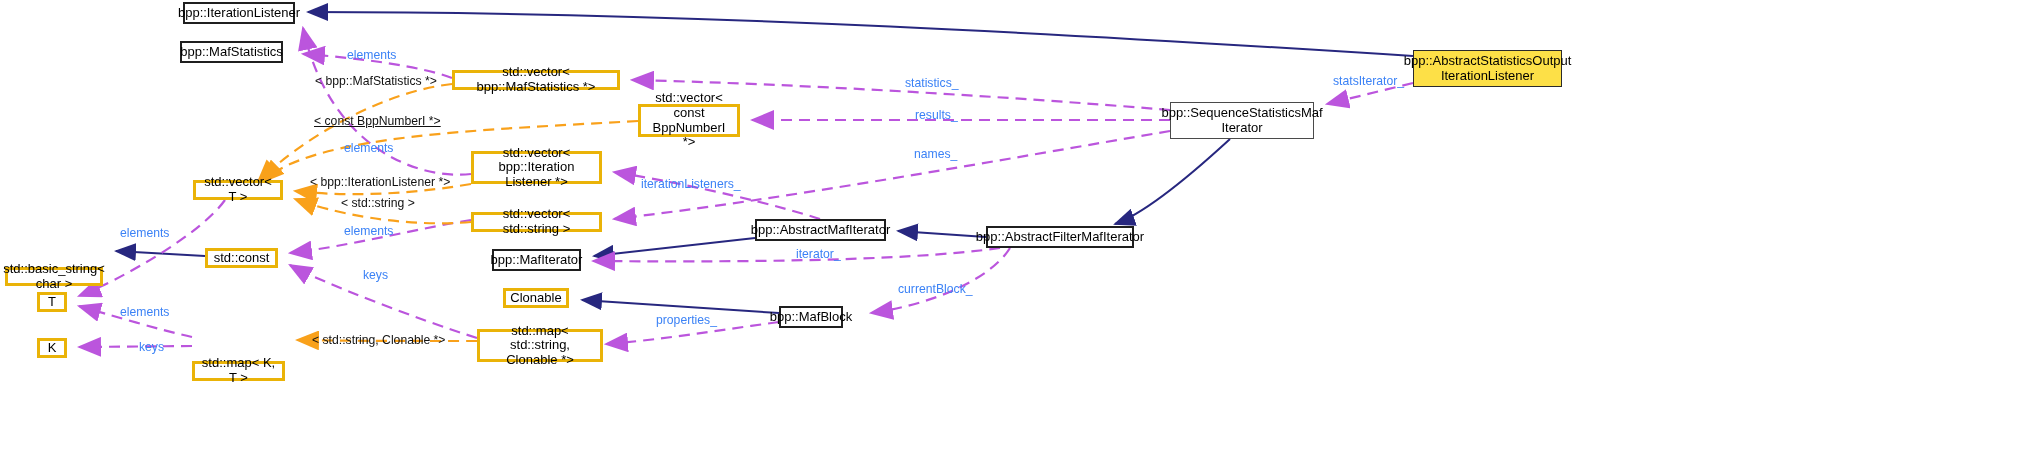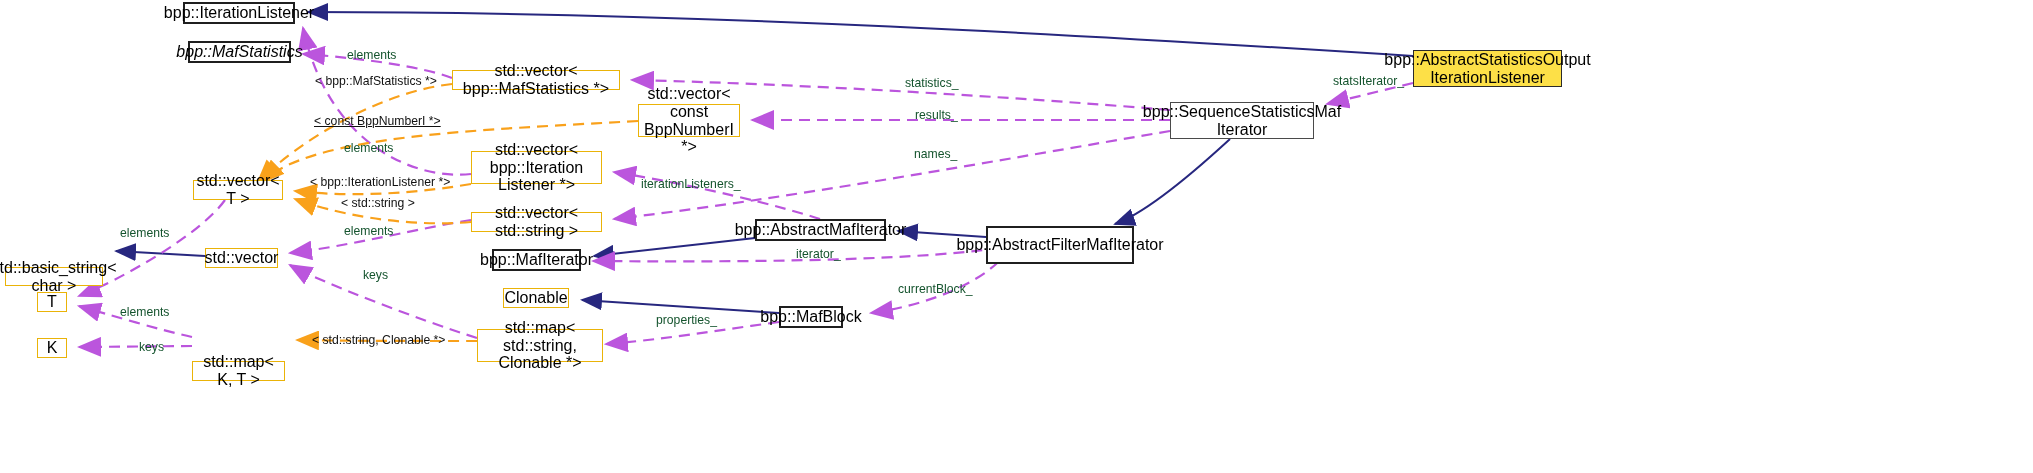--- a/index.html
+++ b/index.html
@@ -1,27 +1,27 @@
 <!DOCTYPE html>
 <html><head>
 <meta charset="utf-8">
 <style>
   html,body{margin:0;padding:0;background:#ffffff;}
   #stage{position:relative;width:2033px;height:473px;background:#ffffff;
          font-family:"Liberation Sans","DejaVu Sans",sans-serif;overflow:hidden;}
   #edges{position:absolute;left:0;top:0;width:2033px;height:473px;}
   .node{position:absolute;box-sizing:border-box;display:flex;align-items:center;
         justify-content:center;text-align:center;line-height:1.12;
-        font-size:16px;color:#000000;background:#ffffff;}
+        font-size:13px;color:#000000;background:#ffffff;}
   .node span{display:block;padding:0 4px;}
-  .n-plain{border:1px solid #eab308;}
+  .n-plain{border:3px solid #eab308;}
   .n-bold{border:2px solid #1f1f1f;}
   .n-mid{border:1.6px solid #4a4a4a;}
   .n-hl{border:1.6px solid #2b2b2b;background:#fde047;}
-  .elabel{position:absolute;font-size:12.2px;color:#14532d;white-space:nowrap;}
+  .elabel{position:absolute;font-size:12.2px;color:#3b82f6;white-space:nowrap;}
   .elabel.tpl{color:#111111;}
 </style>
 </head>
 <body>
 
 <div id="stage">
   <svg id="edges" viewBox="0 0 2033 473" xmlns="http://www.w3.org/2000/svg">
     <defs>
       <marker id="ah-inh" markerWidth="11" markerHeight="9" refX="10" refY="4.5" orient="auto">
         <path d="M0,0 L11,4.5 L0,9 z" fill="#27277f"></path>
@@ -67,55 +67,55 @@
       <path d="M471,184 C400,196 340,196 295,191"></path>
       <path d="M471,222 C400,228 330,212 295,199"></path>
       <path d="M477,341 C420,341 350,341 297,340"></path>
     </g>
   </svg>
 
   <div id="nodes">
       <div class="node n-bold" style="left: 183px; top: 2px; width: 112px; height: 22px;">
         <span>bpp::IterationListener</span>
       </div>
-      <div class="node n-bold" style="left: 188px; top: 41px; width: 103px; height: 22px; font-style: italic;">
+      <div class="node n-bold" style="left: 180px; top: 41px; width: 103px; height: 22px;">
         <span>bpp::MafStatistics</span>
       </div>
       <div class="node n-plain" style="left: 452px; top: 70px; width: 168px; height: 20px;">
         <span>std::vector&lt; bpp::MafStatistics *&gt;</span>
       </div>
       <div class="node n-plain" style="left: 638px; top: 104px; width: 102px; height: 33px;">
         <span>std::vector&lt; const<br>BppNumberI *&gt;</span>
       </div>
       <div class="node n-plain" style="left: 471px; top: 151px; width: 131px; height: 33px;">
         <span>std::vector&lt; bpp::Iteration<br>Listener *&gt;</span>
       </div>
       <div class="node n-plain" style="left: 193px; top: 180px; width: 90px; height: 20px;">
         <span>std::vector&lt; T &gt;</span>
       </div>
       <div class="node n-plain" style="left: 471px; top: 212px; width: 131px; height: 20px;">
         <span>std::vector&lt; std::string &gt;</span>
       </div>
       <div class="node n-bold" style="left: 755px; top: 219px; width: 131px; height: 22px;">
         <span>bpp::AbstractMafIterator</span>
       </div>
-      <div class="node n-bold" style="left: 986px; top: 226px; width: 148px; height: 38px;">
+      <div class="node n-bold" style="left: 986px; top: 226px; width: 148px; height: 22px;">
         <span>bpp::AbstractFilterMafIterator</span>
       </div>
       <div class="node n-mid" style="left: 1170px; top: 102px; width: 144px; height: 37px;">
         <span>bpp::SequenceStatisticsMaf<br>Iterator</span>
       </div>
       <div class="node n-hl" style="left: 1413px; top: 50px; width: 149px; height: 37px;">
         <span>bpp::AbstractStatisticsOutput<br>IterationListener</span>
       </div>
       <div class="node n-plain" style="left: 5px; top: 235px; width: 98px; height: 19px; margin-top: 32px;">
         <span>std::basic_string&lt;<br>char &gt;</span>
       </div>
       <div class="node n-plain" style="left: 205px; top: 248px; width: 73px; height: 20px;">
-        <span>std::vector</span>
+        <span>std::const</span>
       </div>
       <div class="node n-bold" style="left: 492px; top: 249px; width: 89px; height: 22px;">
         <span>bpp::MafIterator</span>
       </div>
       <div class="node n-plain" style="left: 503px; top: 288px; width: 66px; height: 20px;">
         <span>Clonable</span>
       </div>
       <div class="node n-bold" style="left: 779px; top: 306px; width: 64px; height: 22px;">
         <span>bpp::MafBlock</span>
       </div>

